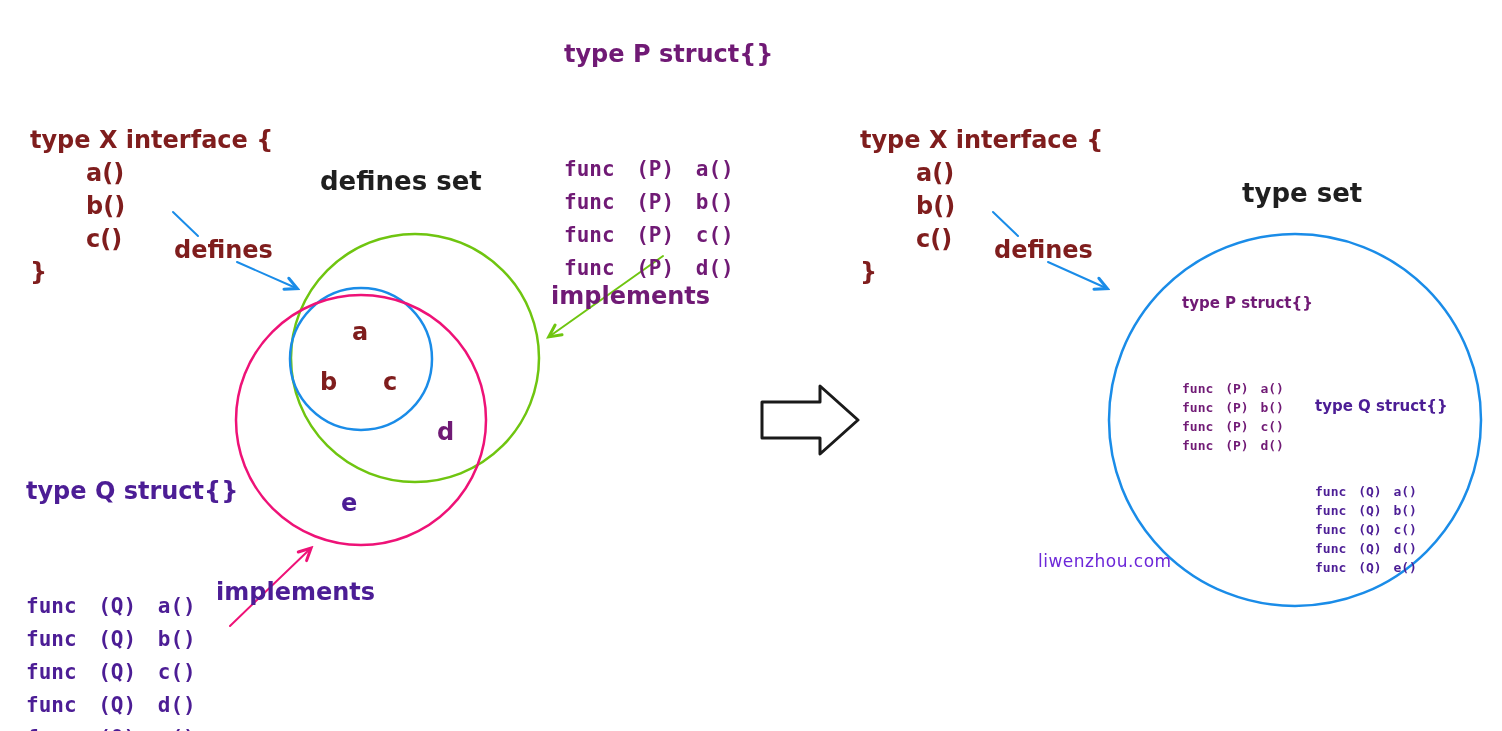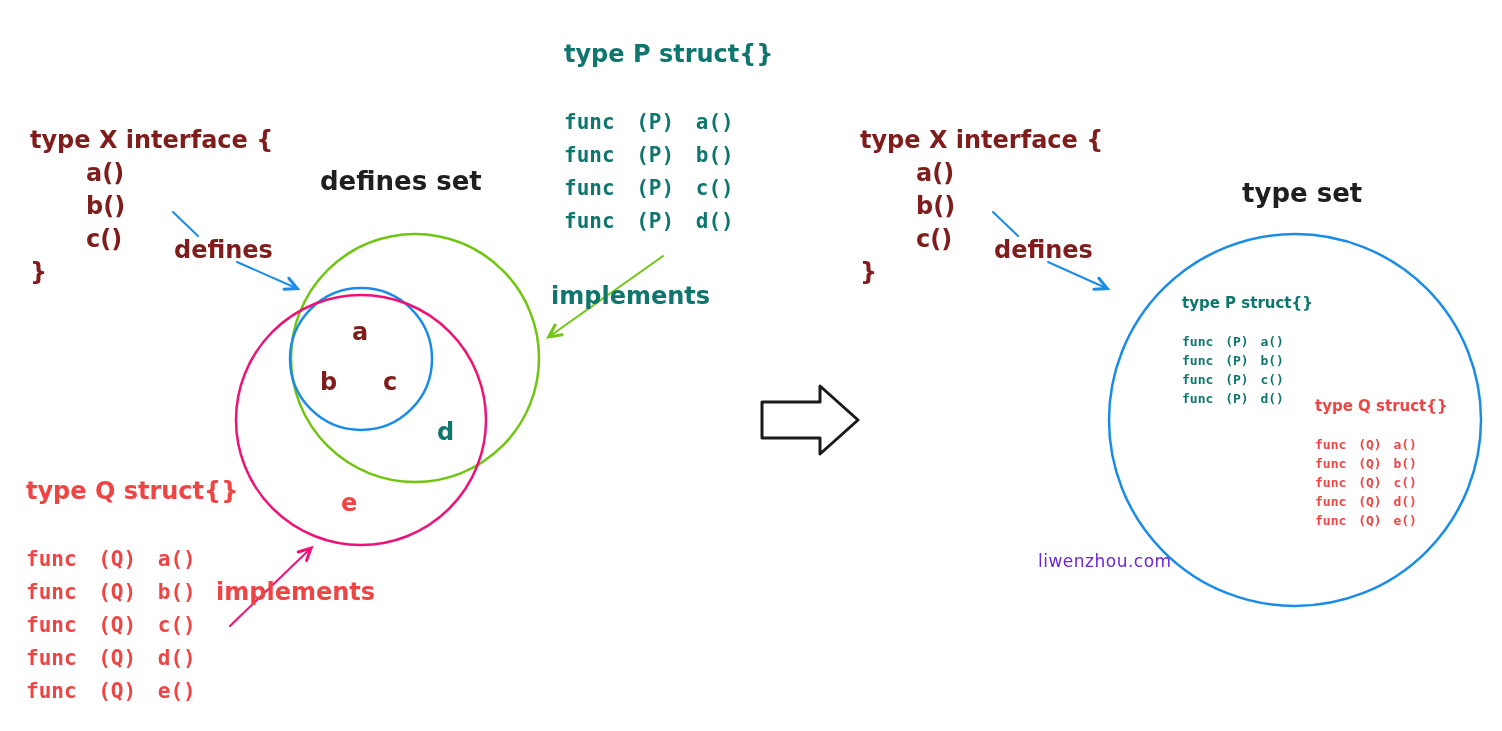--- a/index.html
+++ b/index.html
@@ -9,26 +9,26 @@
     width:1502px;
     height:731px;
     background:#ffffff;
     font-family:"DejaVu Sans", sans-serif;
     overflow:hidden;
   }
   .abs { position:absolute; white-space:nowrap; }
   svg.layer { position:absolute; left:0; top:0; }
 
   .blue  { color:#7f1d1d; }
-  .green { color:#0f766e; }
-  .pink  { color:#ef4444; }
+  .green { color:#701a75; }
+  .pink  { color:#4c1d95; }
   .ink   { color:#1f1f1f; }
   .gray  { color:#6d28d9; }
 
-  .code  { font-family:"DejaVu Sans Mono", monospace; font-weight:700; }
+  .code  { font-family:"DejaVu Sans Mono", monospace; font-weight:700;margin-top:47px; }
 
   .iface { font-size:24px; line-height:33px; font-weight:700; }
   .iface .ind { padding-left:56px; }
 
   .section-title { font-size:26px; font-weight:700; }
   .label         { font-size:24px; font-weight:700; }
   .struct-title-lg { font-size:24px; font-weight:700; }
   .funcs-lg { font-size:21px; line-height:33px; word-spacing:9px; }
   .member   { font-size:24px; font-weight:700; }
 

